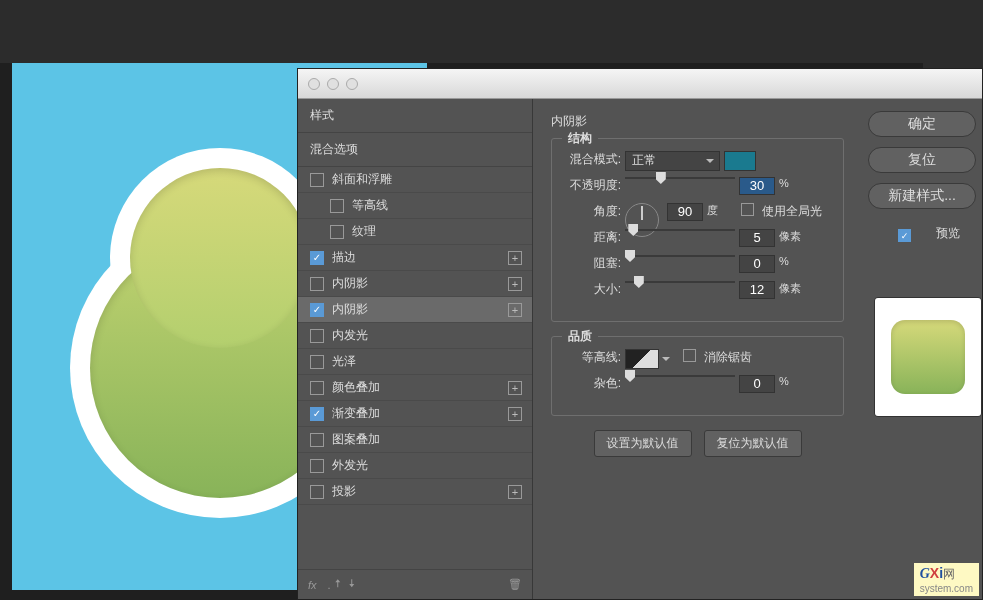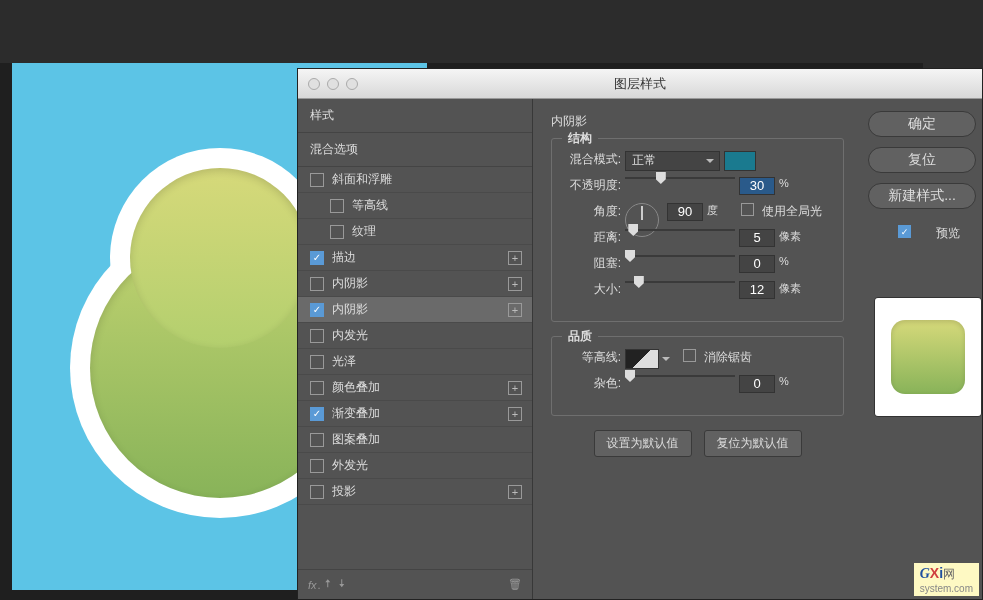--- a/index.html
+++ b/index.html
@@ -25,21 +25,21 @@
 .styles-panel { position: absolute; top: 30px; left: 0; width: 235px; bottom: 0; background: #535353; border-right: 1px solid #383838; }
 .style-header { padding: 8px 12px; font-size: 12px; color: #ddd; border-bottom: 1px solid #444; }
 .style-row { height: 26px; display: flex; align-items: center; padding: 0 10px 0 12px; font-size: 12px; color: #ddd; border-bottom: 1px solid #4a4a4a; cursor: pointer; position: relative; }
 .style-row.selected { background: #6a6a6a; }
 .style-row.sub { padding-left: 32px; }
 .style-check { width: 14px; height: 14px; border: 1px solid #999; margin-right: 8px; display: flex; align-items: center; justify-content: center; background: #535353; }
 .style-check.checked { background: #5a9ad6; border-color: #5a9ad6; }
 .style-check.checked::after { content: "✓"; color: #fff; font-size: 10px; line-height: 1; }
 .style-plus { margin-left: auto; width: 14px; height: 14px; border: 1px solid #999; display: flex; align-items: center; justify-content: center; font-size: 11px; color: #bbb; }
 .styles-footer { position: absolute; bottom: 0; left: 0; right: 0; height: 30px; display: flex; align-items: center; padding: 0 10px; font-size: 11px; color: #999; border-top: 1px solid #444; }
-.styles-footer .fx { font-style: italic; margin-right: 1px; }
+.styles-footer .fx { font-style: italic; margin-right: 11px; }
 .styles-footer .arrow { margin: 0 4px; }
 .styles-footer .trash { margin-left: auto; }
 
 .settings-panel { position: absolute; top: 30px; left: 235px; right: 120px; bottom: 0; padding: 14px 18px; }
 .fieldset { border: 1px solid #6f6f6f; border-radius: 3px; padding: 12px 14px 14px; margin-bottom: 14px; position: relative; }
 .fieldset-legend { position: absolute; top: -9px; left: 10px; background: #535353; padding: 0 6px; font-size: 12px; color: #ddd; font-weight: bold; }
 .section-title { font-size: 12px; color: #ddd; margin-bottom: 8px; }
 .ctrl-row { display: flex; height: 26px; font-size: 12px; color: #ddd; gap: 4px; }
 .ctrl-label { width: 55px; text-align: right; }
 .select { background: #444; border: 1px solid #333; color: #ddd; font-size: 12px; height: 20px; padding: 0 18px 0 6px; position: relative; min-width: 95px; }
@@ -55,21 +55,21 @@
 .small-check { width: 13px; height: 13px; border: 1px solid #999; margin-right: 4px; }
 .small-check.checked { background: #5a9ad6; border-color: #5a9ad6; display: flex; align-items: center; justify-content: center; }
 .small-check.checked::after { content: "✓"; color: #fff; font-size: 9px; }
 .contour-swatch { width: 34px; height: 20px; background: linear-gradient(135deg, #222 0%, #222 49%, #ddd 50%, #ddd 100%); border: 1px solid #333; position: relative; margin-right: 2px; }
 .contour-swatch::after { content: ""; position: absolute; right: -12px; top: 7px; border: 4px solid transparent; border-top-color: #bbb; }
 .btn-row { display: flex; gap: 12px; justify-content: center; margin-top: 10px; }
 .btn { background: #616161; border: 1px solid #3a3a3a; color: #ddd; font-size: 12px; padding: 4px 12px; border-radius: 3px; cursor: pointer; }
 
 .right-buttons { position: absolute; top: 42px; right: 0; width: 120px; display: flex; flex-direction: column; gap: 10px; padding: 0 6px 0 0; align-items: flex-end; }
 .right-btn { width: 108px; height: 26px; background: #616161; border: 1px solid #3a3a3a; border-radius: 14px; color: #ddd; font-size: 14px; display: flex; align-items: center; justify-content: center; cursor: pointer; }
-.preview-row { display: flex; align-items: flex-start; gap: 21px; color: #ddd; font-size: 12px; margin-top: 6px; padding-right: 16px; }
+.preview-row { display: flex; align-items: flex-end; gap: 21px; color: #ddd; font-size: 12px; margin-top: 6px; padding-right: 16px; }
 
 .preview-thumb-wrapper { position: absolute; top: 186px; right: 0; width: 108px; height: 120px; border: 1px solid #333; border-radius: 4px; overflow: hidden; }
 .preview-thumb { width: 100%; height: 100%; background: #fff; display: flex; align-items: center; justify-content: center; }
 .preview-inner { width: 74px; height: 74px; border-radius: 14px; background: linear-gradient(180deg, #d6d97a 0%, #88b359 100%); box-shadow: inset 0 2px 5px rgba(0,0,0,0.15); }
 
 .watermark { position: absolute; bottom: 4px; right: 4px; background: #fef9c3; padding: 2px 6px; font-size: 14px; font-family: Arial; }
 .watermark .g { color: #2050a0; font-weight: bold; font-style: italic; font-family: Georgia; }
 .watermark .x { color: #d04040; font-weight: bold; }
 .watermark .i { color: #2050a0; font-weight: bold; }
 .watermark .net { color: #666; font-size: 12px; }
@@ -89,21 +89,20 @@
   </div>
 </div>
 
 <div class="dialog">
   <div class="dialog-titlebar">
     <div class="traffic-lights">
       <div class="traffic-light"></div>
       <div class="traffic-light"></div>
       <div class="traffic-light"></div>
     </div>
-    <div class="dialog-title">图层样式</div>
   </div>
 
   <div class="styles-panel">
     <div class="style-header">样式</div>
     <div class="style-header">混合选项</div>
     <div id="styles-list">
         <div class="style-row">
           <div class="style-check"></div>
           <span>斜面和浮雕</span>
         </div>

